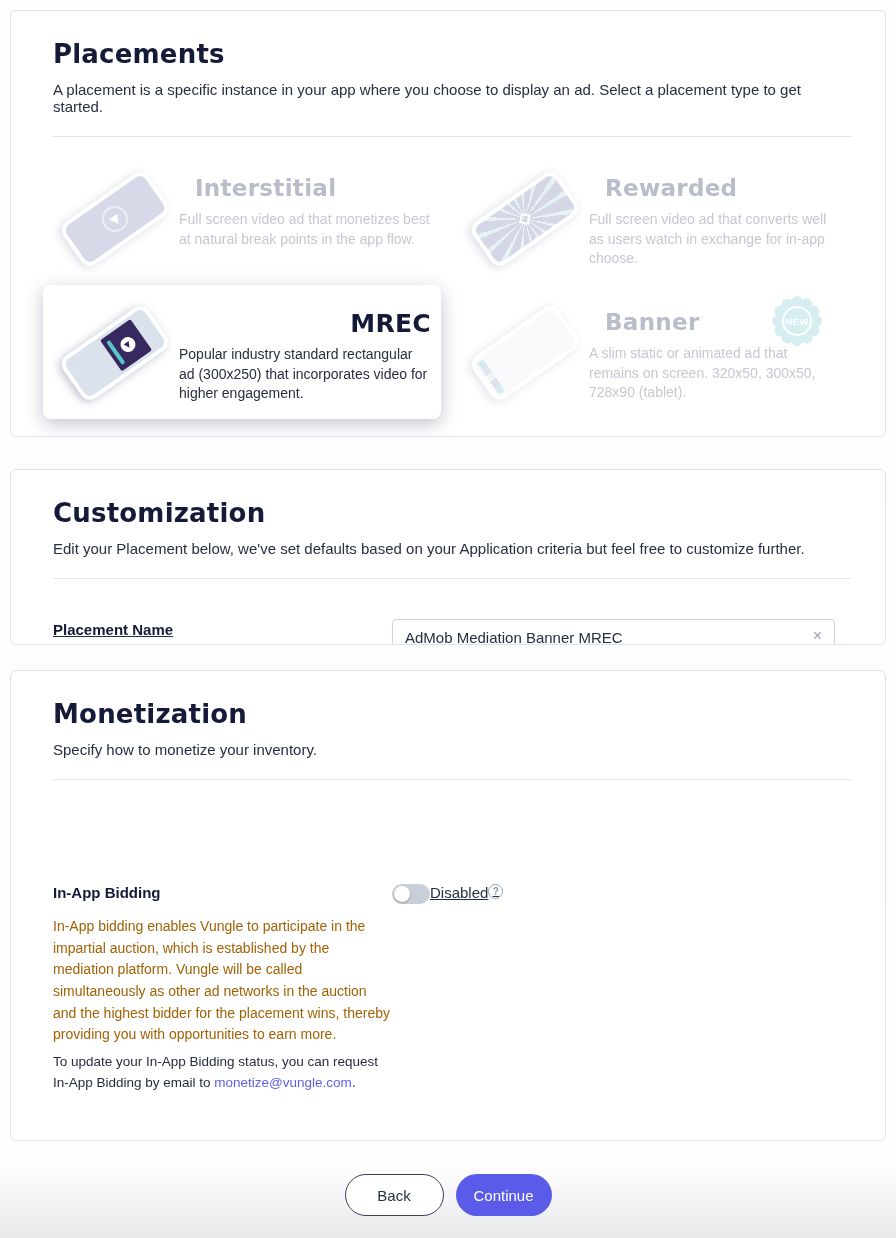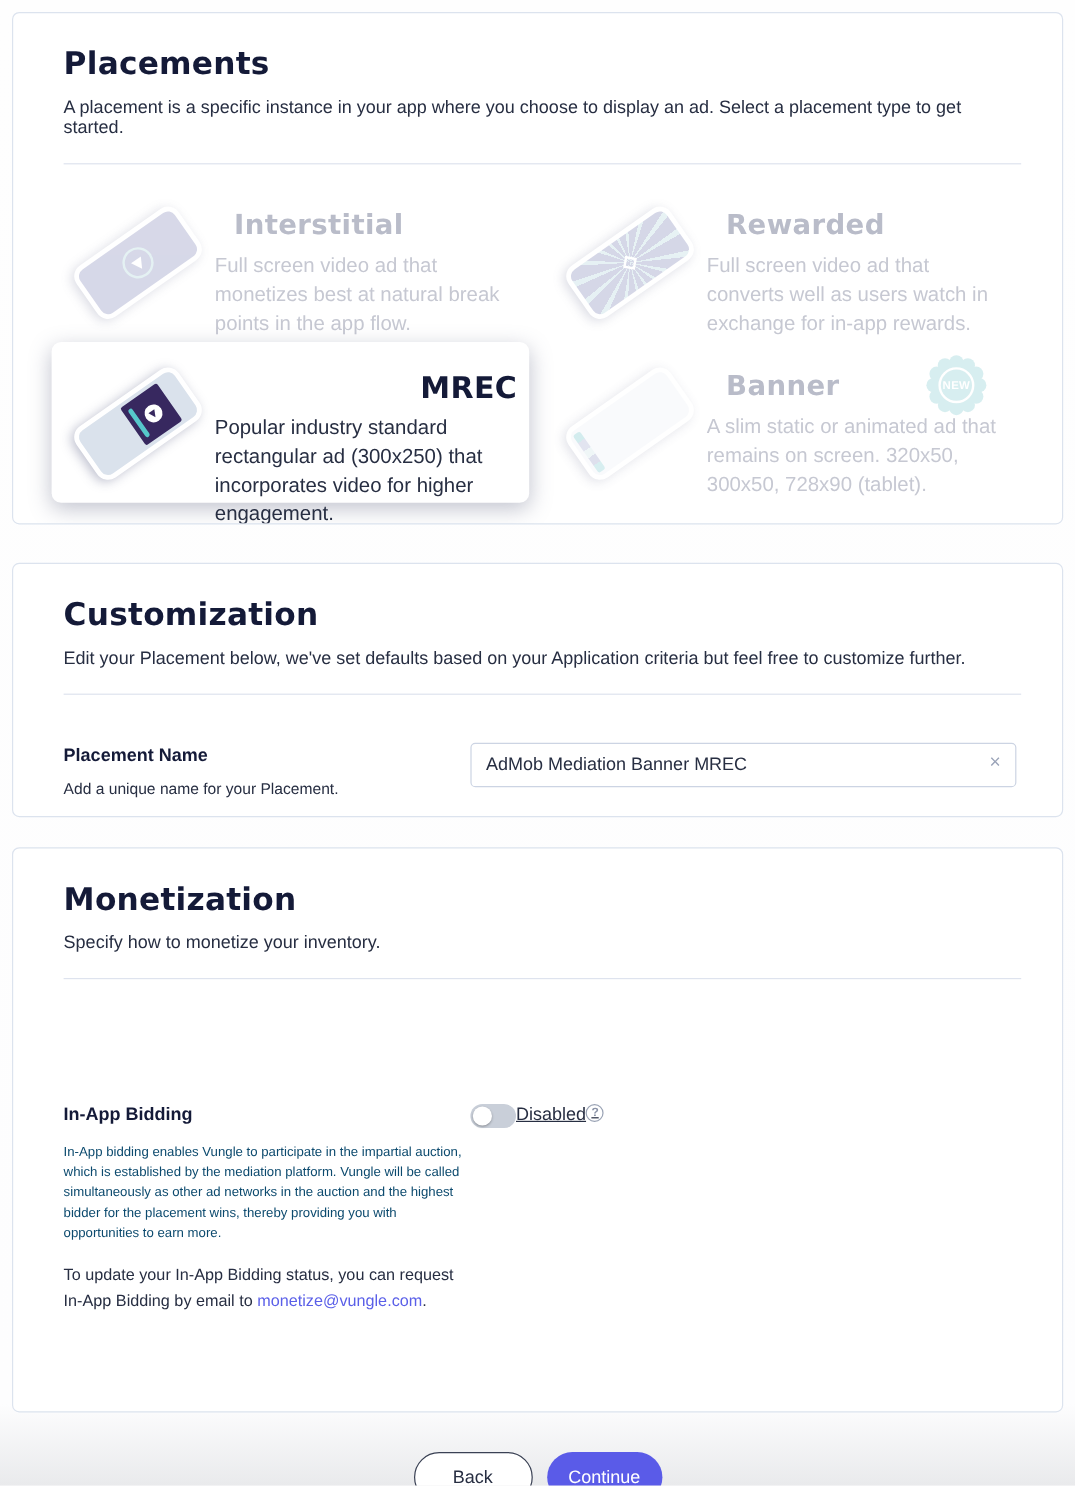--- a/index.html
+++ b/index.html
@@ -55,21 +55,21 @@
   .type-title {
     font-family:"DejaVu Sans", sans-serif;
     font-size:23px;
     font-weight:700;
     color:#b9bcc9;
     letter-spacing:.3px;
     margin-bottom:9px;
     margin-left:16px;
   }
   .selected .type-title { color:#141a38; font-size:25px; margin-bottom:7px;text-align:right; }
-  .type-desc { font-size:17px; line-height:1.4; color:#c6c8d2; max-width:252px; }
+  .type-desc { font-size:14px; line-height:1.4; color:#c6c8d2; max-width:252px; }
   .selected .type-desc { color:#272e42; }
 
   
   .phone-wrap { flex:0 0 128px; height:110px; position:relative; }
   .phone {
     position:absolute; left:38px; top:2px;
     width:52px; height:104px;
     border-radius:11px;
     background:#fff;
     box-shadow:0 3px 9px rgba(115,120,150,.45);
@@ -114,22 +114,22 @@
       -9.5px 16.5px #cdeaec, -16.5px 9.5px #cdeaec, -19px 0 #cdeaec, -16.5px -9.5px #cdeaec,
       -9.5px -16.5px #cdeaec, 0 -19px #cdeaec, 9.5px -16.5px #cdeaec, 16.5px -9.5px #cdeaec;
   }
   .nb-ring { position:absolute; inset:7px; border:2px solid #fff; border-radius:50%; }
   .nb-text {
     position:absolute; inset:0; display:flex; align-items:center; justify-content:center;
     color:#fff; font-size:9.5px; font-weight:700; letter-spacing:.3px;
   }
 
   
-  .card-customization { margin-top:32px; height:212px; }
-  .field-row { display:flex; margin:40px 4px 0 10px; }
+  .card-customization { margin-top:32px; height:176px; }
+  .field-row { display:flex; margin:40px 16px 0 10px;text-decoration:underline; }
   .field-left { flex:0 0 339px; padding-top:2px; }
   .field-label { font-size:15px; font-weight:700; color:#141a38; margin-bottom:12px; }
   .field-helper { font-size:13px; color:#272e42; }
   .field-right { flex:1; position:relative; }
   .text-input {
     width:100%; height:37px;
     border:1px solid #ccd4e3; border-radius:4px;
     padding:0 34px 0 12px;
     font-size:15px; color:#272e42;
     font-family:"Liberation Sans", sans-serif;
@@ -138,21 +138,21 @@
   .clear-x {
     position:absolute; right:13px; top:9px;
     color:#9aa3b8; font-size:16px; line-height:1; cursor:pointer;
   }
 
   
   .card-monetization { margin-top:25px; height:471px; }
   .bid-row { display:flex; margin:104px 0 0 10px; }
   .bid-left { flex:0 0 339px; }
   .bid-label { font-size:15px; font-weight:700; color:#141a38; margin-bottom:15px; }
-  .bid-desc { font-size:11px; line-height:1.55; color:#0c4a6e; max-width:342px; margin-bottom:16px; }
+  .bid-desc { font-size:14px; line-height:1.55; color:#a16207; max-width:342px; margin-bottom:6px; }
   .bid-note { font-size:13.5px; line-height:1.55; color:#272e42; max-width:342px; }
   .email-link { color:#5a5fe8; text-decoration:none; cursor:pointer; }
   .bid-right { flex:1; display:flex; align-items:flex-start; padding-top:0; align-self:flex-start;text-decoration:underline; }
   .toggle { width:38px; height:20px; border-radius:10px; background:#c9cfd9; position:relative; cursor:pointer; flex:0 0 38px; }
   .knob { position:absolute; left:2px; top:2px; width:16px; height:16px; border-radius:50%; background:#fff; box-shadow:0 1px 2px rgba(0,0,0,.3); }
   .status-text { font-size:15px; color:#272e42; }
   .help {
     width:15px; height:15px; border:1px solid #99a2b4; border-radius:50%;
     color:#8a93a7; font-size:10px; font-weight:700;
     display:inline-flex; align-items:center; justify-content:center; cursor:pointer;
@@ -198,21 +198,21 @@
       <div class="type-cell muted">
         <div class="phone-wrap">
           <div class="phone phone-rewarded">
             <div class="screen">
                 <span class="gem"></span>
               </div>
           </div>
         </div>
         <div class="type-text">
           <div class="type-title">Rewarded</div>
-          <div class="type-desc">Full screen video ad that converts well as users watch in exchange for in-app rewards.</div>
+          <div class="type-desc">Full screen video ad that converts well as users watch in exchange for in-app choose.</div>
         </div>
       </div>
 
       <div class="type-cell selected">
         <div class="phone-wrap">
           <div class="phone phone-mrec">
             <div class="screen">
               <div class="mrec-ad">
                 <span class="mplay">
                     <span class="tri-s"></span>

